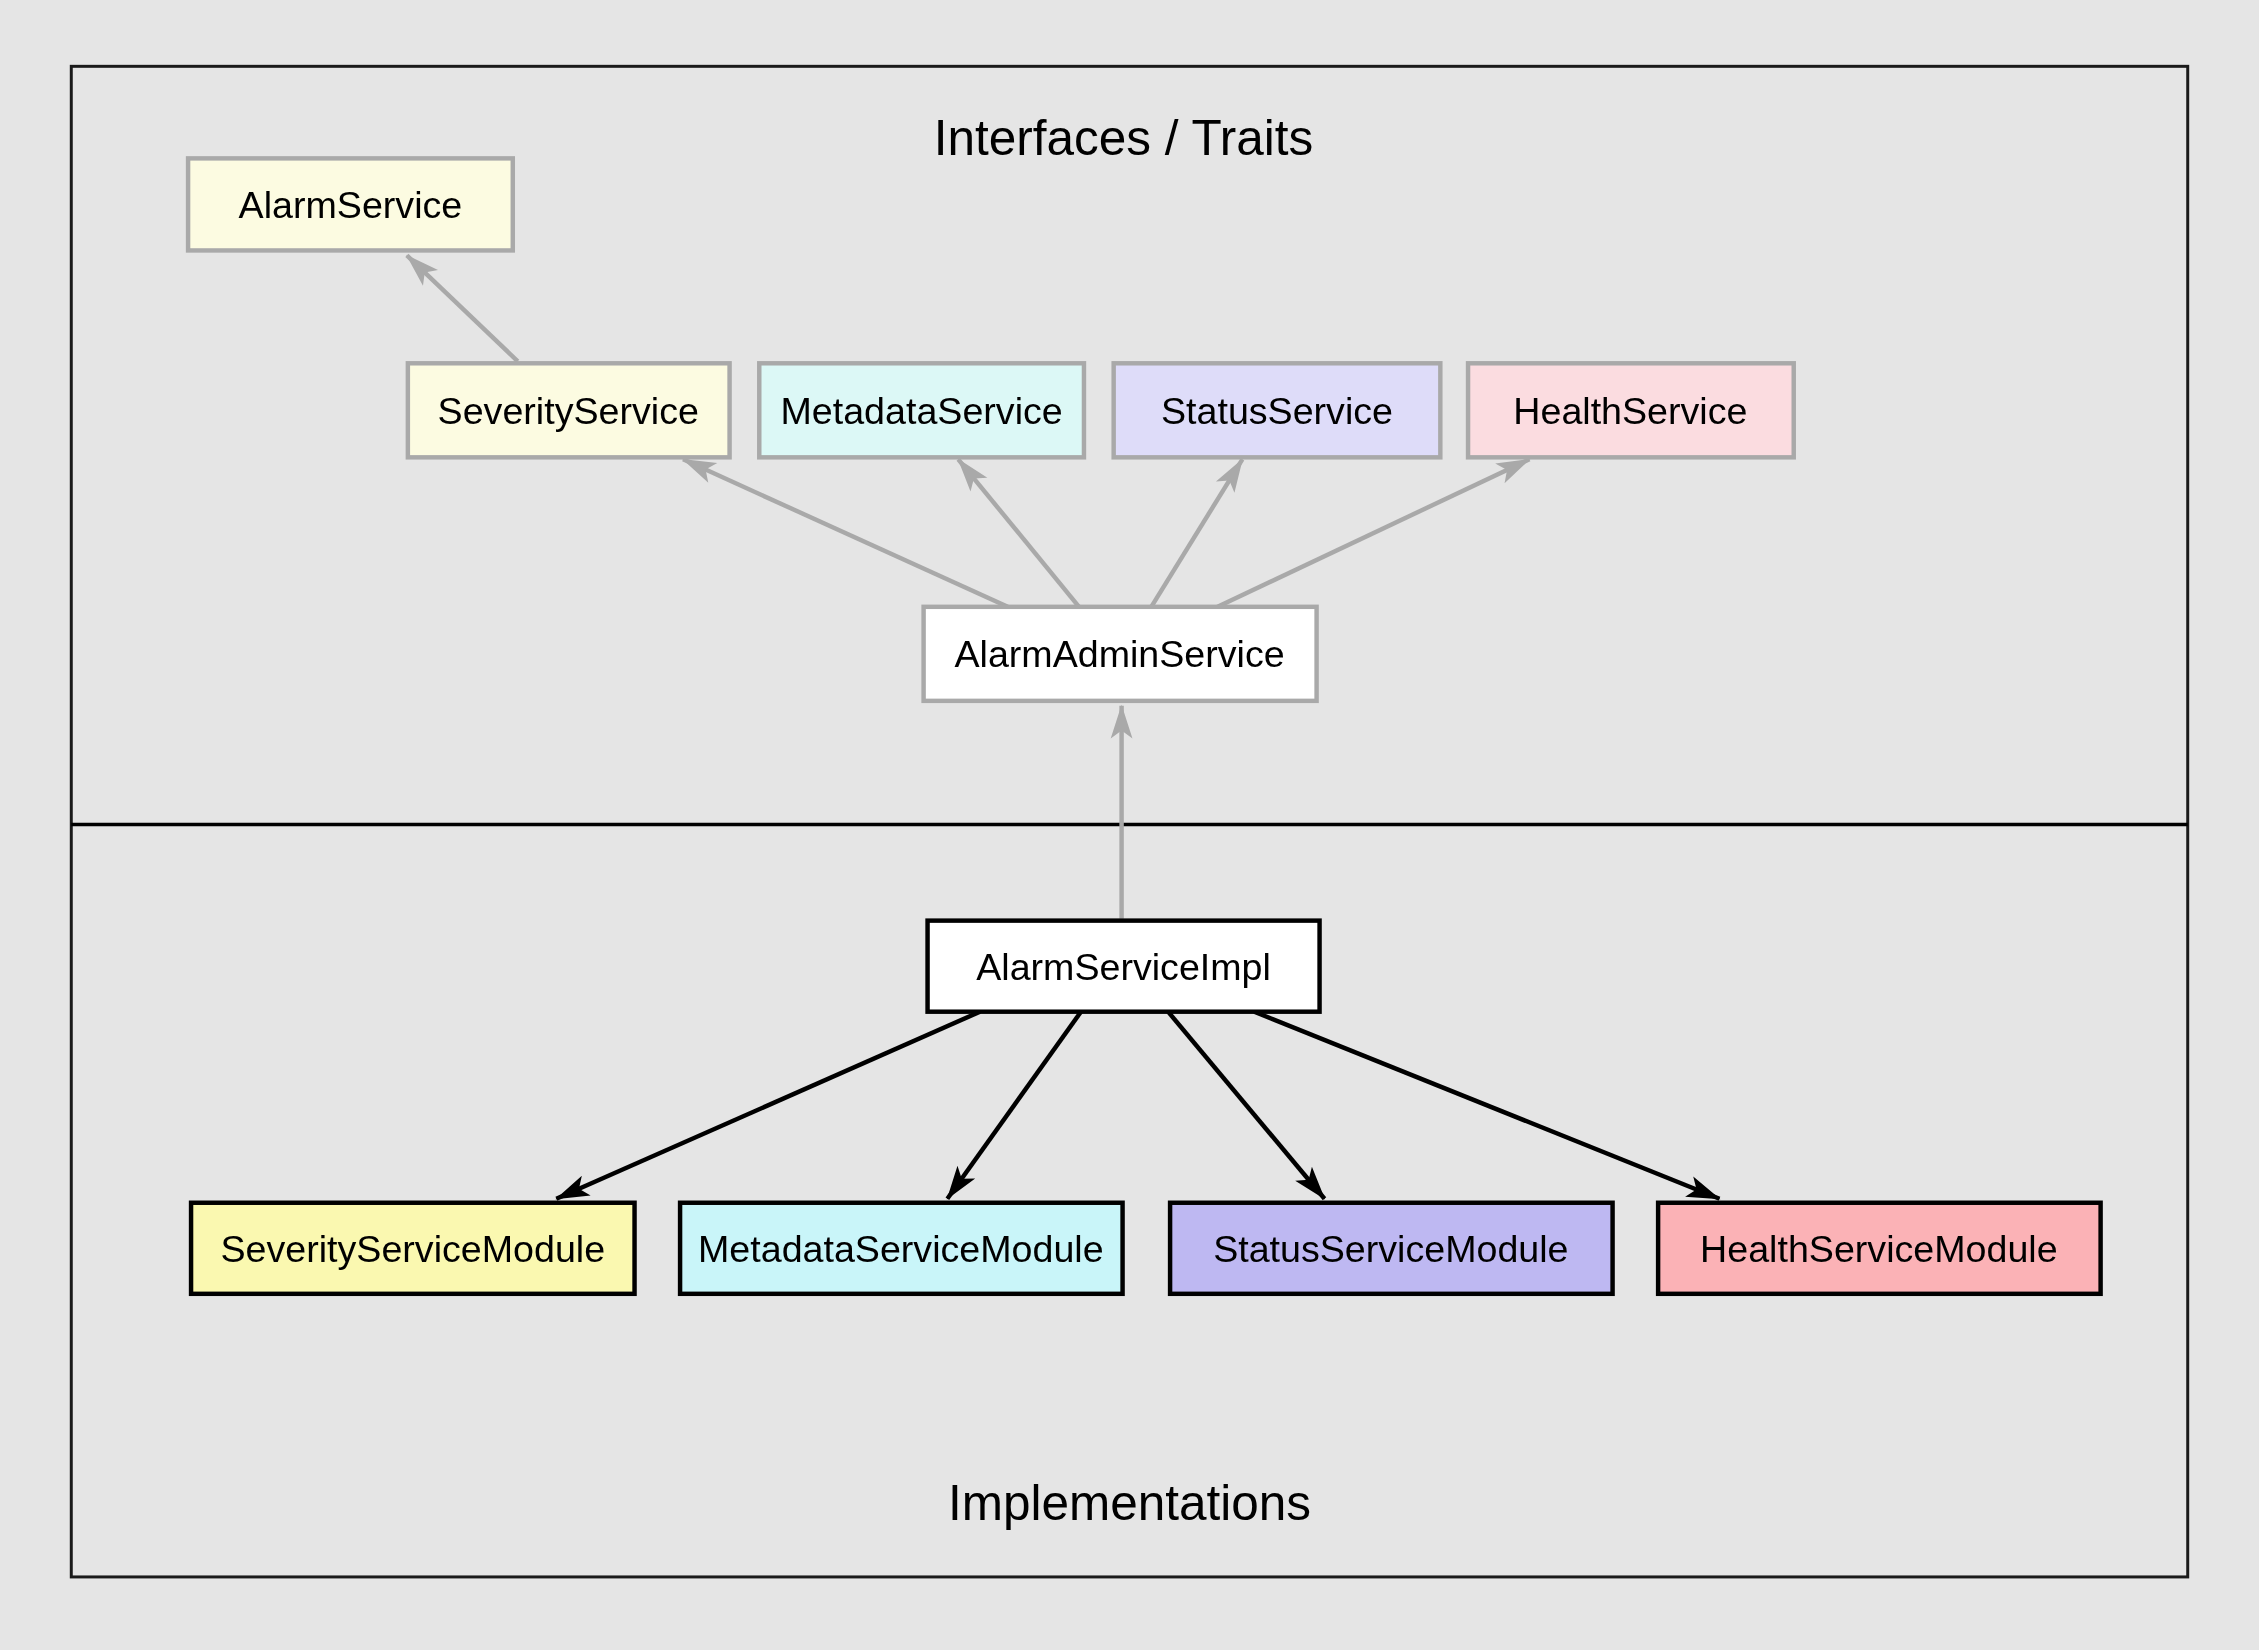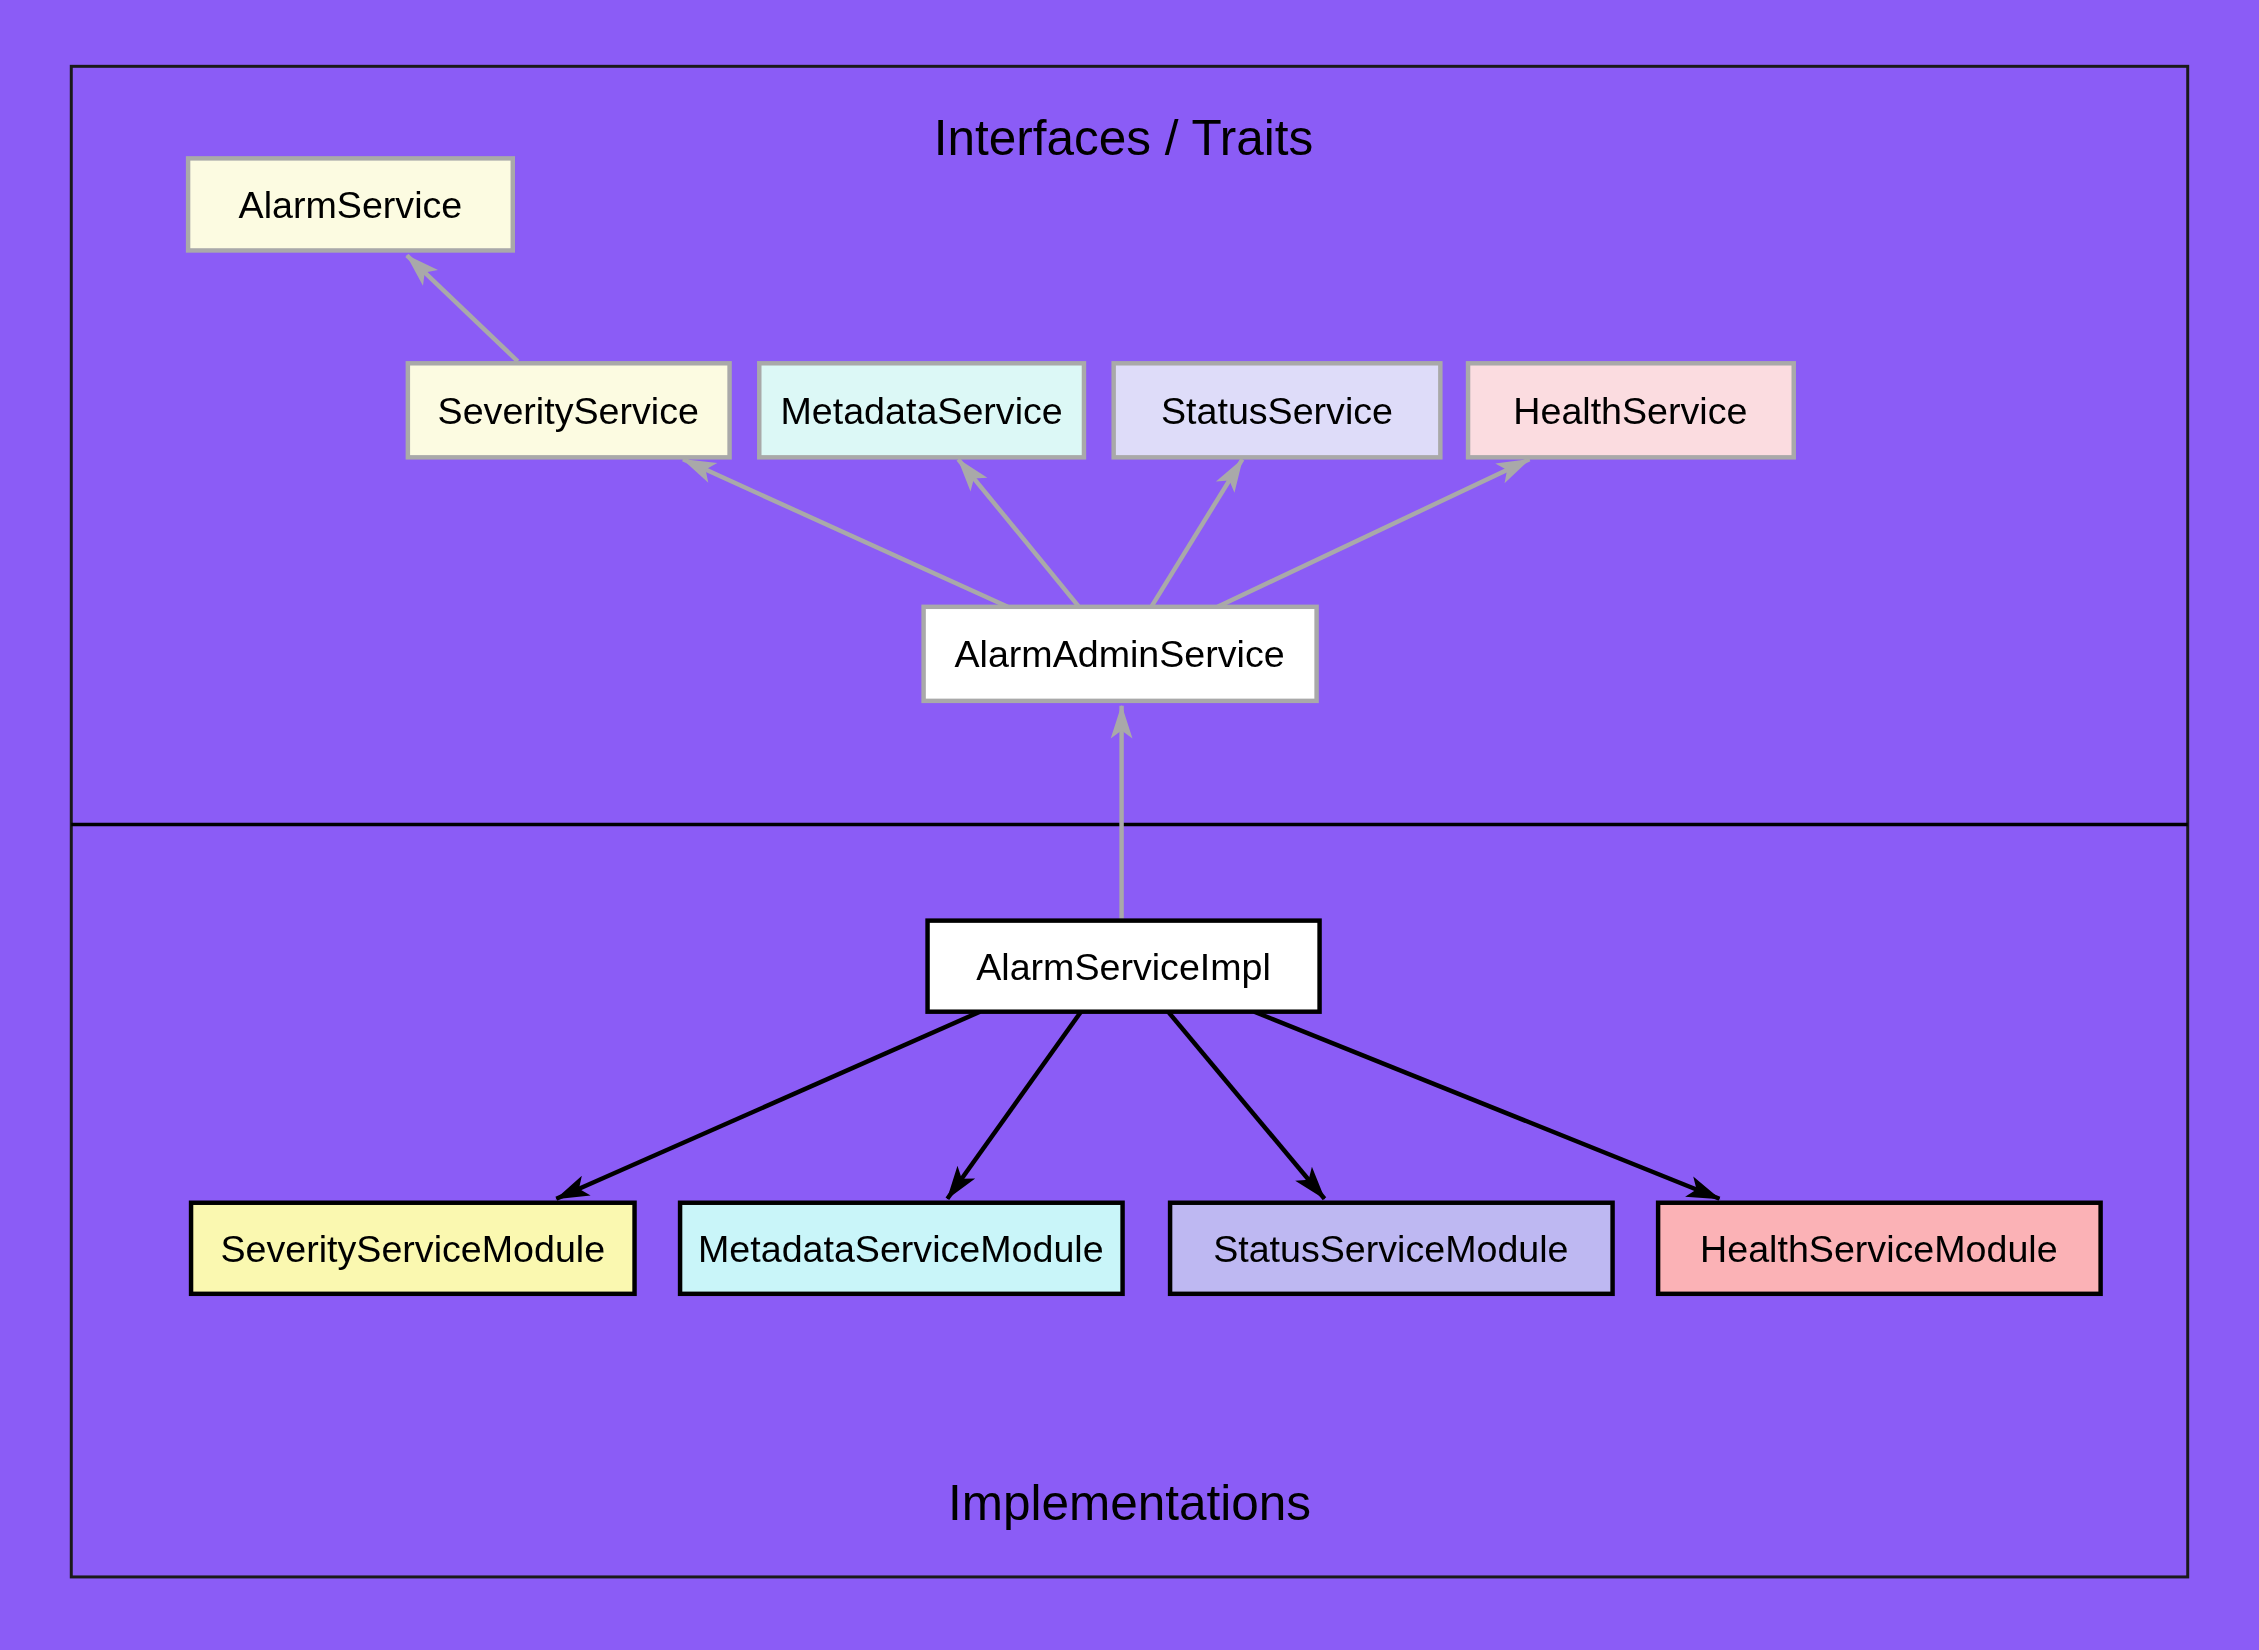--- a/index.html
+++ b/index.html
@@ -2,21 +2,21 @@
 <html><head>
 <meta charset="utf-8">
 <style>
   html, body {
     margin: 0;
     padding: 0;
     background: #ffffff;
   }
   .canvas-wrap {
     width: 100%;
-    background: #8b5cf6;
+    background: #e5e5e5;
   }
   svg {
     display: block;
     width: 100%;
     height: auto;
     font-family: "Liberation Sans", sans-serif;
   }
   .node-label {
     font-family: "Liberation Sans", sans-serif;
     font-size: 38px;

